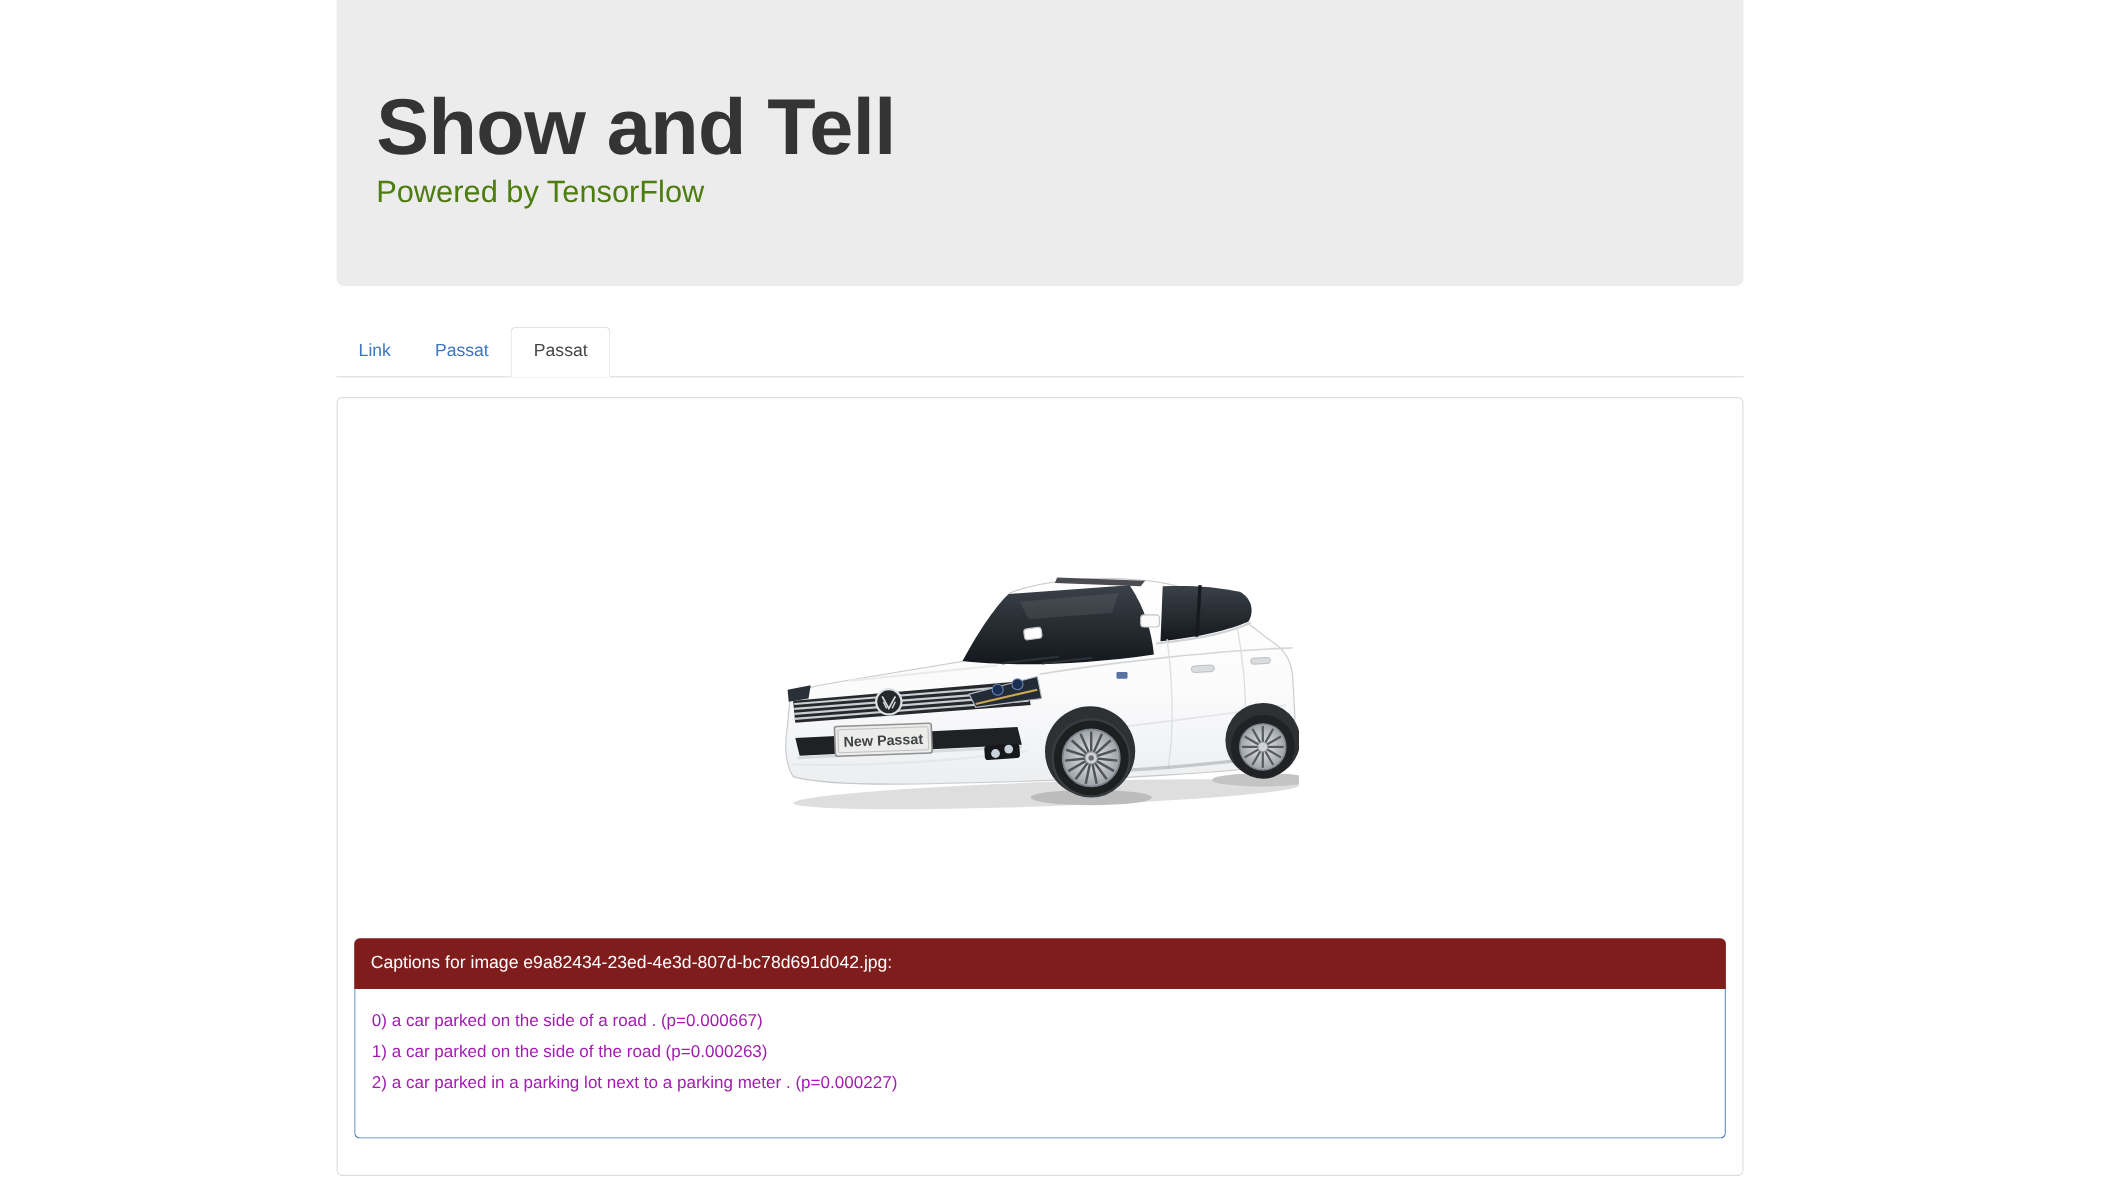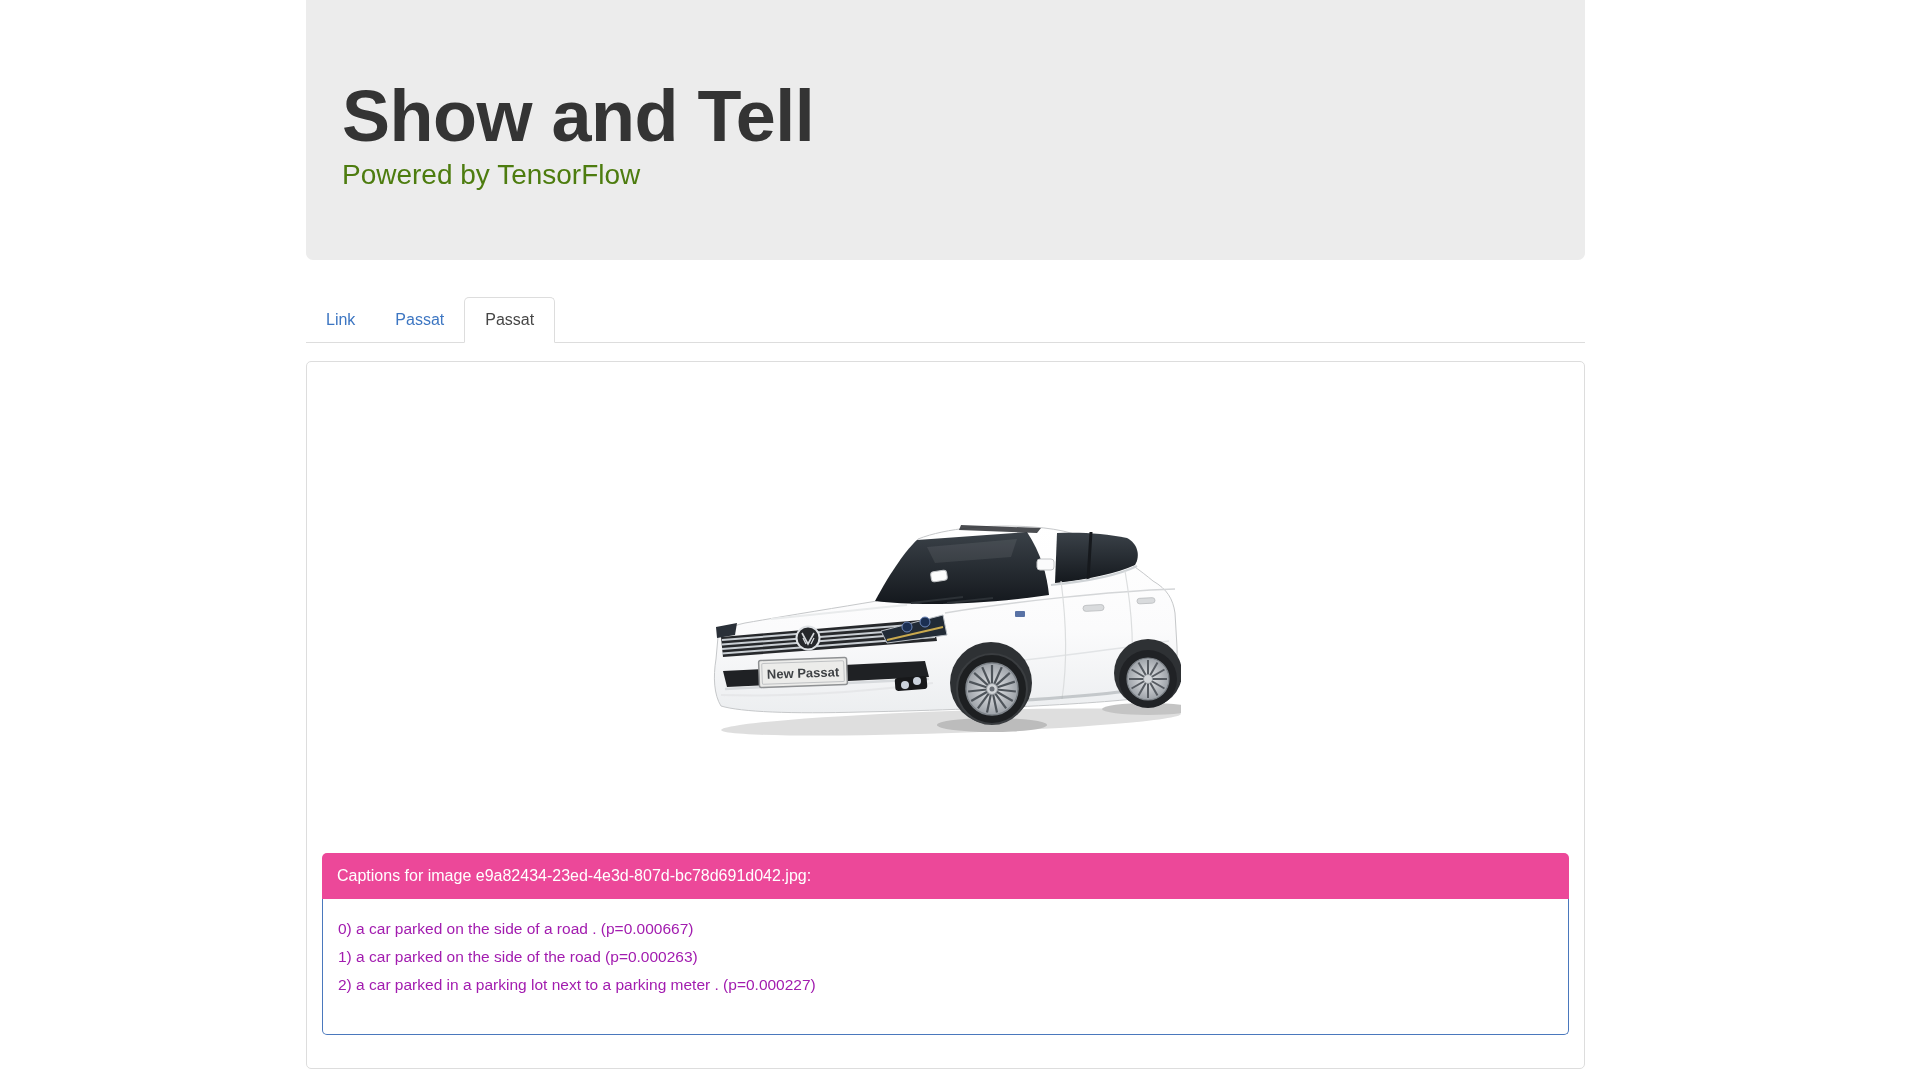--- a/index.html
+++ b/index.html
@@ -23,21 +23,21 @@
   .tab-active{color:#464646;background:#fff;border:1px solid #ddd;border-bottom-color:#fff;
               border-radius:5px 5px 0 0;margin-bottom:-1px;}
 
   
   .panel{margin-top:18px;height:708px;border:1px solid #ddd;border-radius:5px;
          box-sizing:border-box;background:#fff;}
   .car{display:block;width:470px;height:220px;margin:157px auto 0 auto;}
 
   
   .captions{margin:114px 15px 0 15px;}
-  .captions-header{height:46px;line-height:46px;background:#ec4899;color:#ffffff;
+  .captions-header{height:46px;line-height:46px;background:#7f1d1d;color:#ffffff;
                    font-size:16px;padding-left:15px;border-radius:5px 5px 0 0;}
   .captions-body{border:1px solid #4a78bd;border-top:0;border-radius:0 0 5px 5px;
                  padding:21px 15px 40px 15px;background:#fff;}
   .captions-body p{margin:0 0 10px 0;font-size:15.5px;line-height:18px;color:#a21caf;}
   .captions-body p:last-child{margin-bottom:0;}
 
   .plate-text{font-family:"Liberation Sans","DejaVu Sans",sans-serif;}
 </style>
 </head>
 <body>

